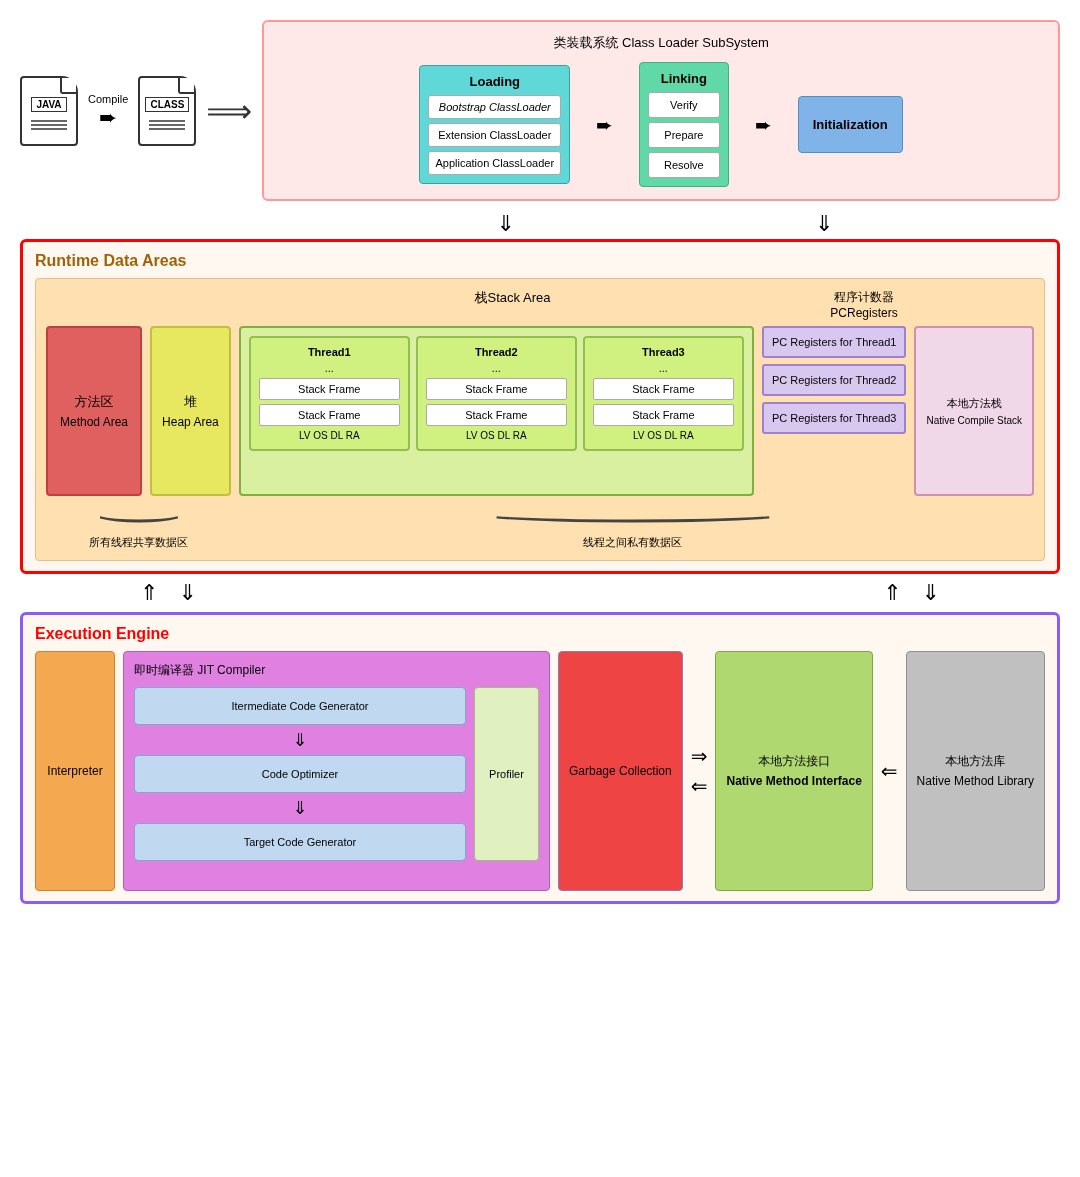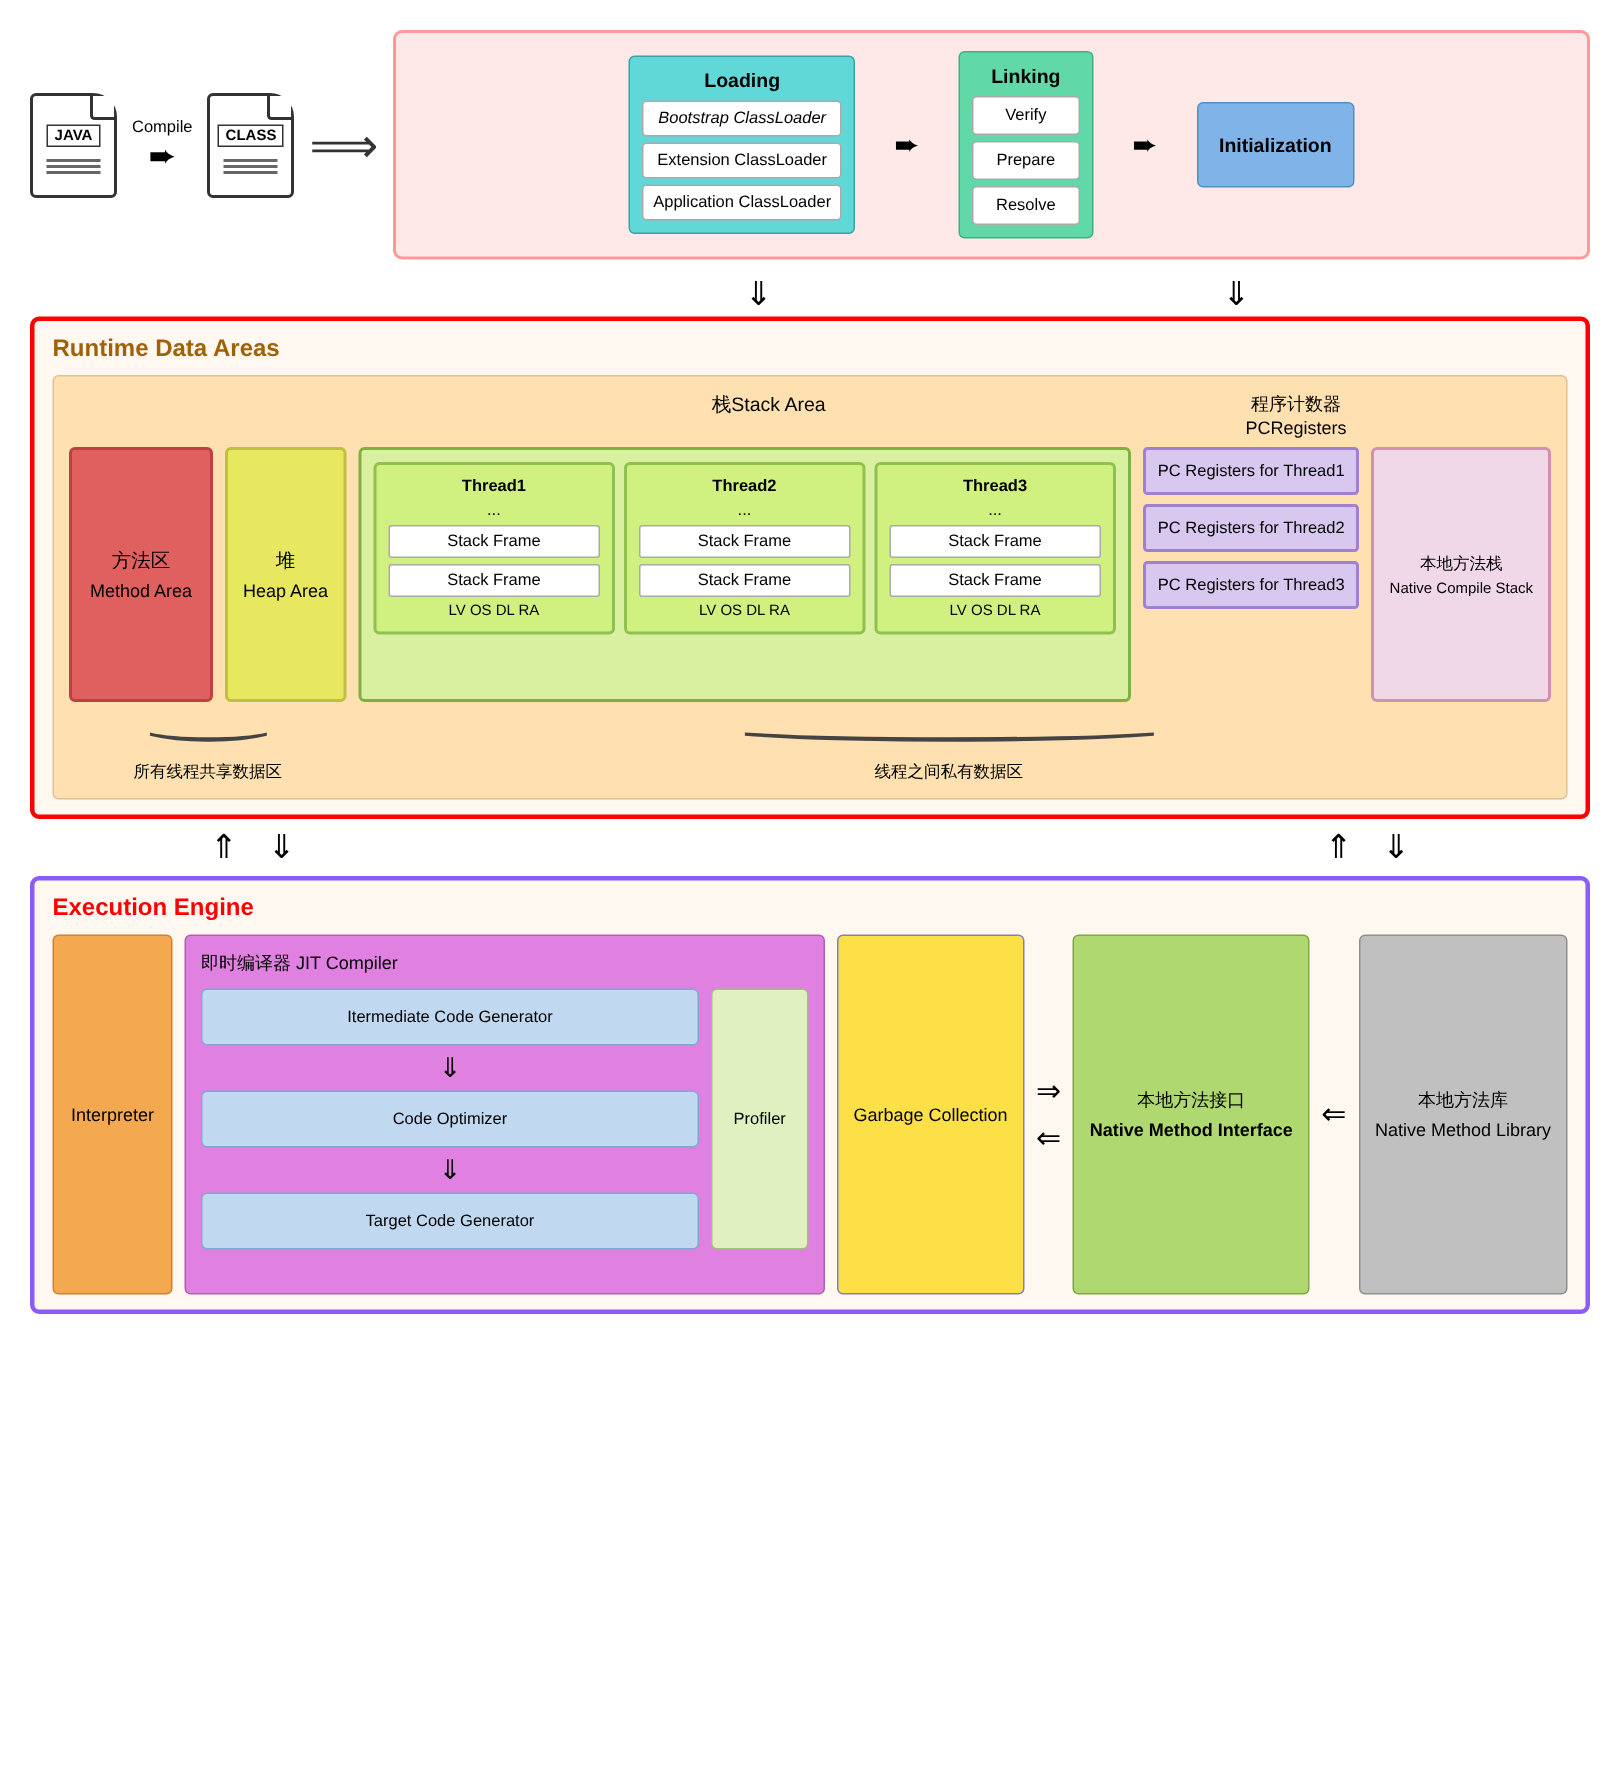--- a/index.html
+++ b/index.html
@@ -39,20 +39,21 @@
     <div style="margin-top:6px; width:36px;">
       <div style="height:2px; background:#666; margin:2px 0;"></div>
       <div style="height:2px; background:#666; margin:2px 0;"></div>
       <div style="height:2px; background:#666; margin:2px 0;"></div>
     </div>
   </div>
 
   <div style="font-size:32px; color:#333;">⟹</div>
 
   <div style="border:2px solid #ff9999; background:#ffe8e8; border-radius:6px; padding:12px 15px; flex:1;">
+    <div style="text-align:center; font-size:13px; margin-bottom:10px;">类装载系统 Class Loader SubSystem</div>
     <div style="display:flex; gap:26px; align-items:center; justify-content:center;">
 
       <div style="background:#60d8d8; border:1px solid #40a0a0; border-radius:4px; padding:8px; min-width:115px; text-align:center;">
         <div style="font-weight:bold; font-size:13px; margin-bottom:6px;">Loading</div>
         <div style="background:#fff; border:1px solid #aaa; border-radius:3px; padding:5px 6px; margin-bottom:4px; font-size:11px;font-style:italic;">Bootstrap ClassLoader</div>
         <div style="background:#fff; border:1px solid #aaa; border-radius:3px; padding:5px 6px; margin-bottom:4px; font-size:11px;">Extension ClassLoader</div>
         <div style="background:#fff; border:1px solid #aaa; border-radius:3px; padding:5px 6px; font-size:11px;">Application ClassLoader</div>
       </div>
 
       <div style="font-size:20px;">➨</div>
@@ -204,21 +205,21 @@
             <span>Target Code Generator</span>
           </div>
         </div>
 
         <div style="background:#e0f0c0; border:1px solid #a0c080; border-radius:4px; padding:15px 8px; text-align:center; min-width:65px; display:flex; align-items:center; justify-content:center; font-size:11px;">
           <span>Profiler</span>
         </div>
       </div>
     </div>
 
-    <div style="background:#fde047; border:1px solid #8080c0; border-radius:4px; padding:10px; text-align:center; min-width:90px; display:flex; align-items:center; justify-content:center; font-size:12px;">
+    <div style="background:#ef4444; border:1px solid #8080c0; border-radius:4px; padding:10px; text-align:center; min-width:90px; display:flex; align-items:center; justify-content:center; font-size:12px;">
       <div>Garbage Collection</div>
     </div>
 
     <div style="display:flex; flex-direction:column; align-items:center; justify-content:center; gap:6px;">
       <div style="font-size:20px;">⇒</div>
       <div style="font-size:20px;">⇐</div>
     </div>
 
     <div style="background:#b0d870; border:1px solid #80a840; border-radius:4px; padding:10px; text-align:center; min-width:110px; display:flex; flex-direction:column; align-items:center; justify-content:center; gap:4px;">
       <div style="font-size:12px;">本地方法接口</div>

